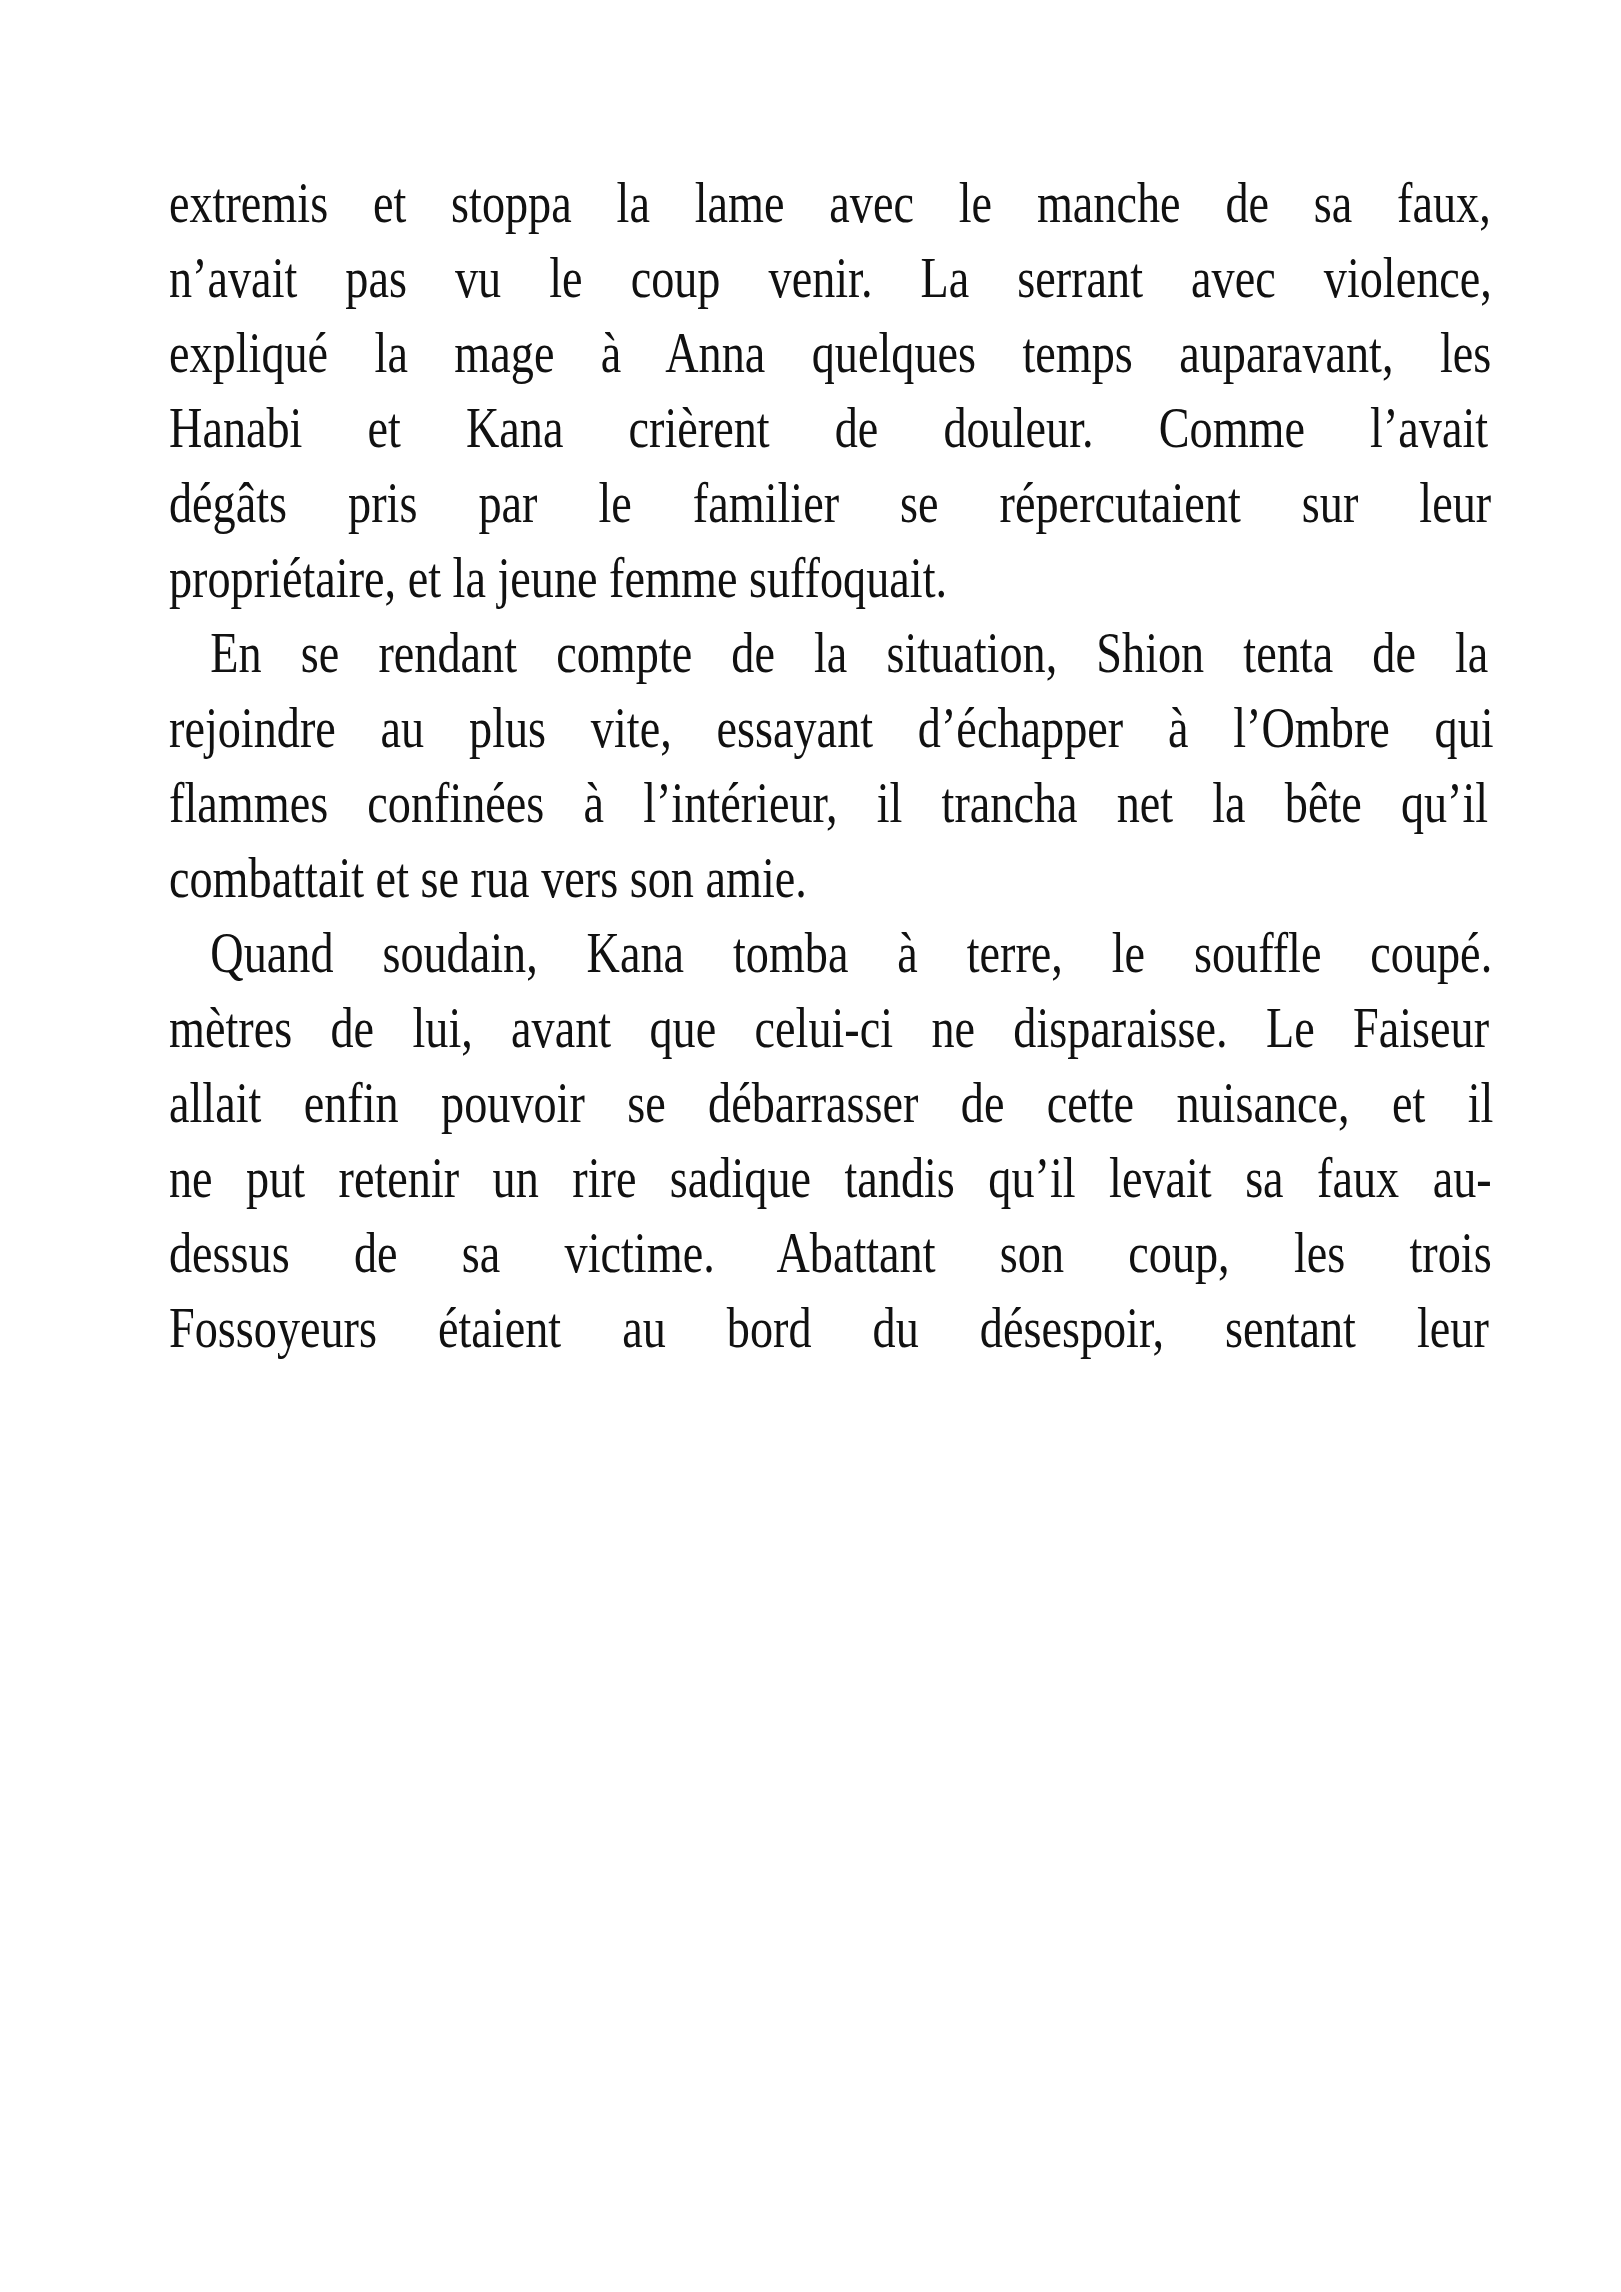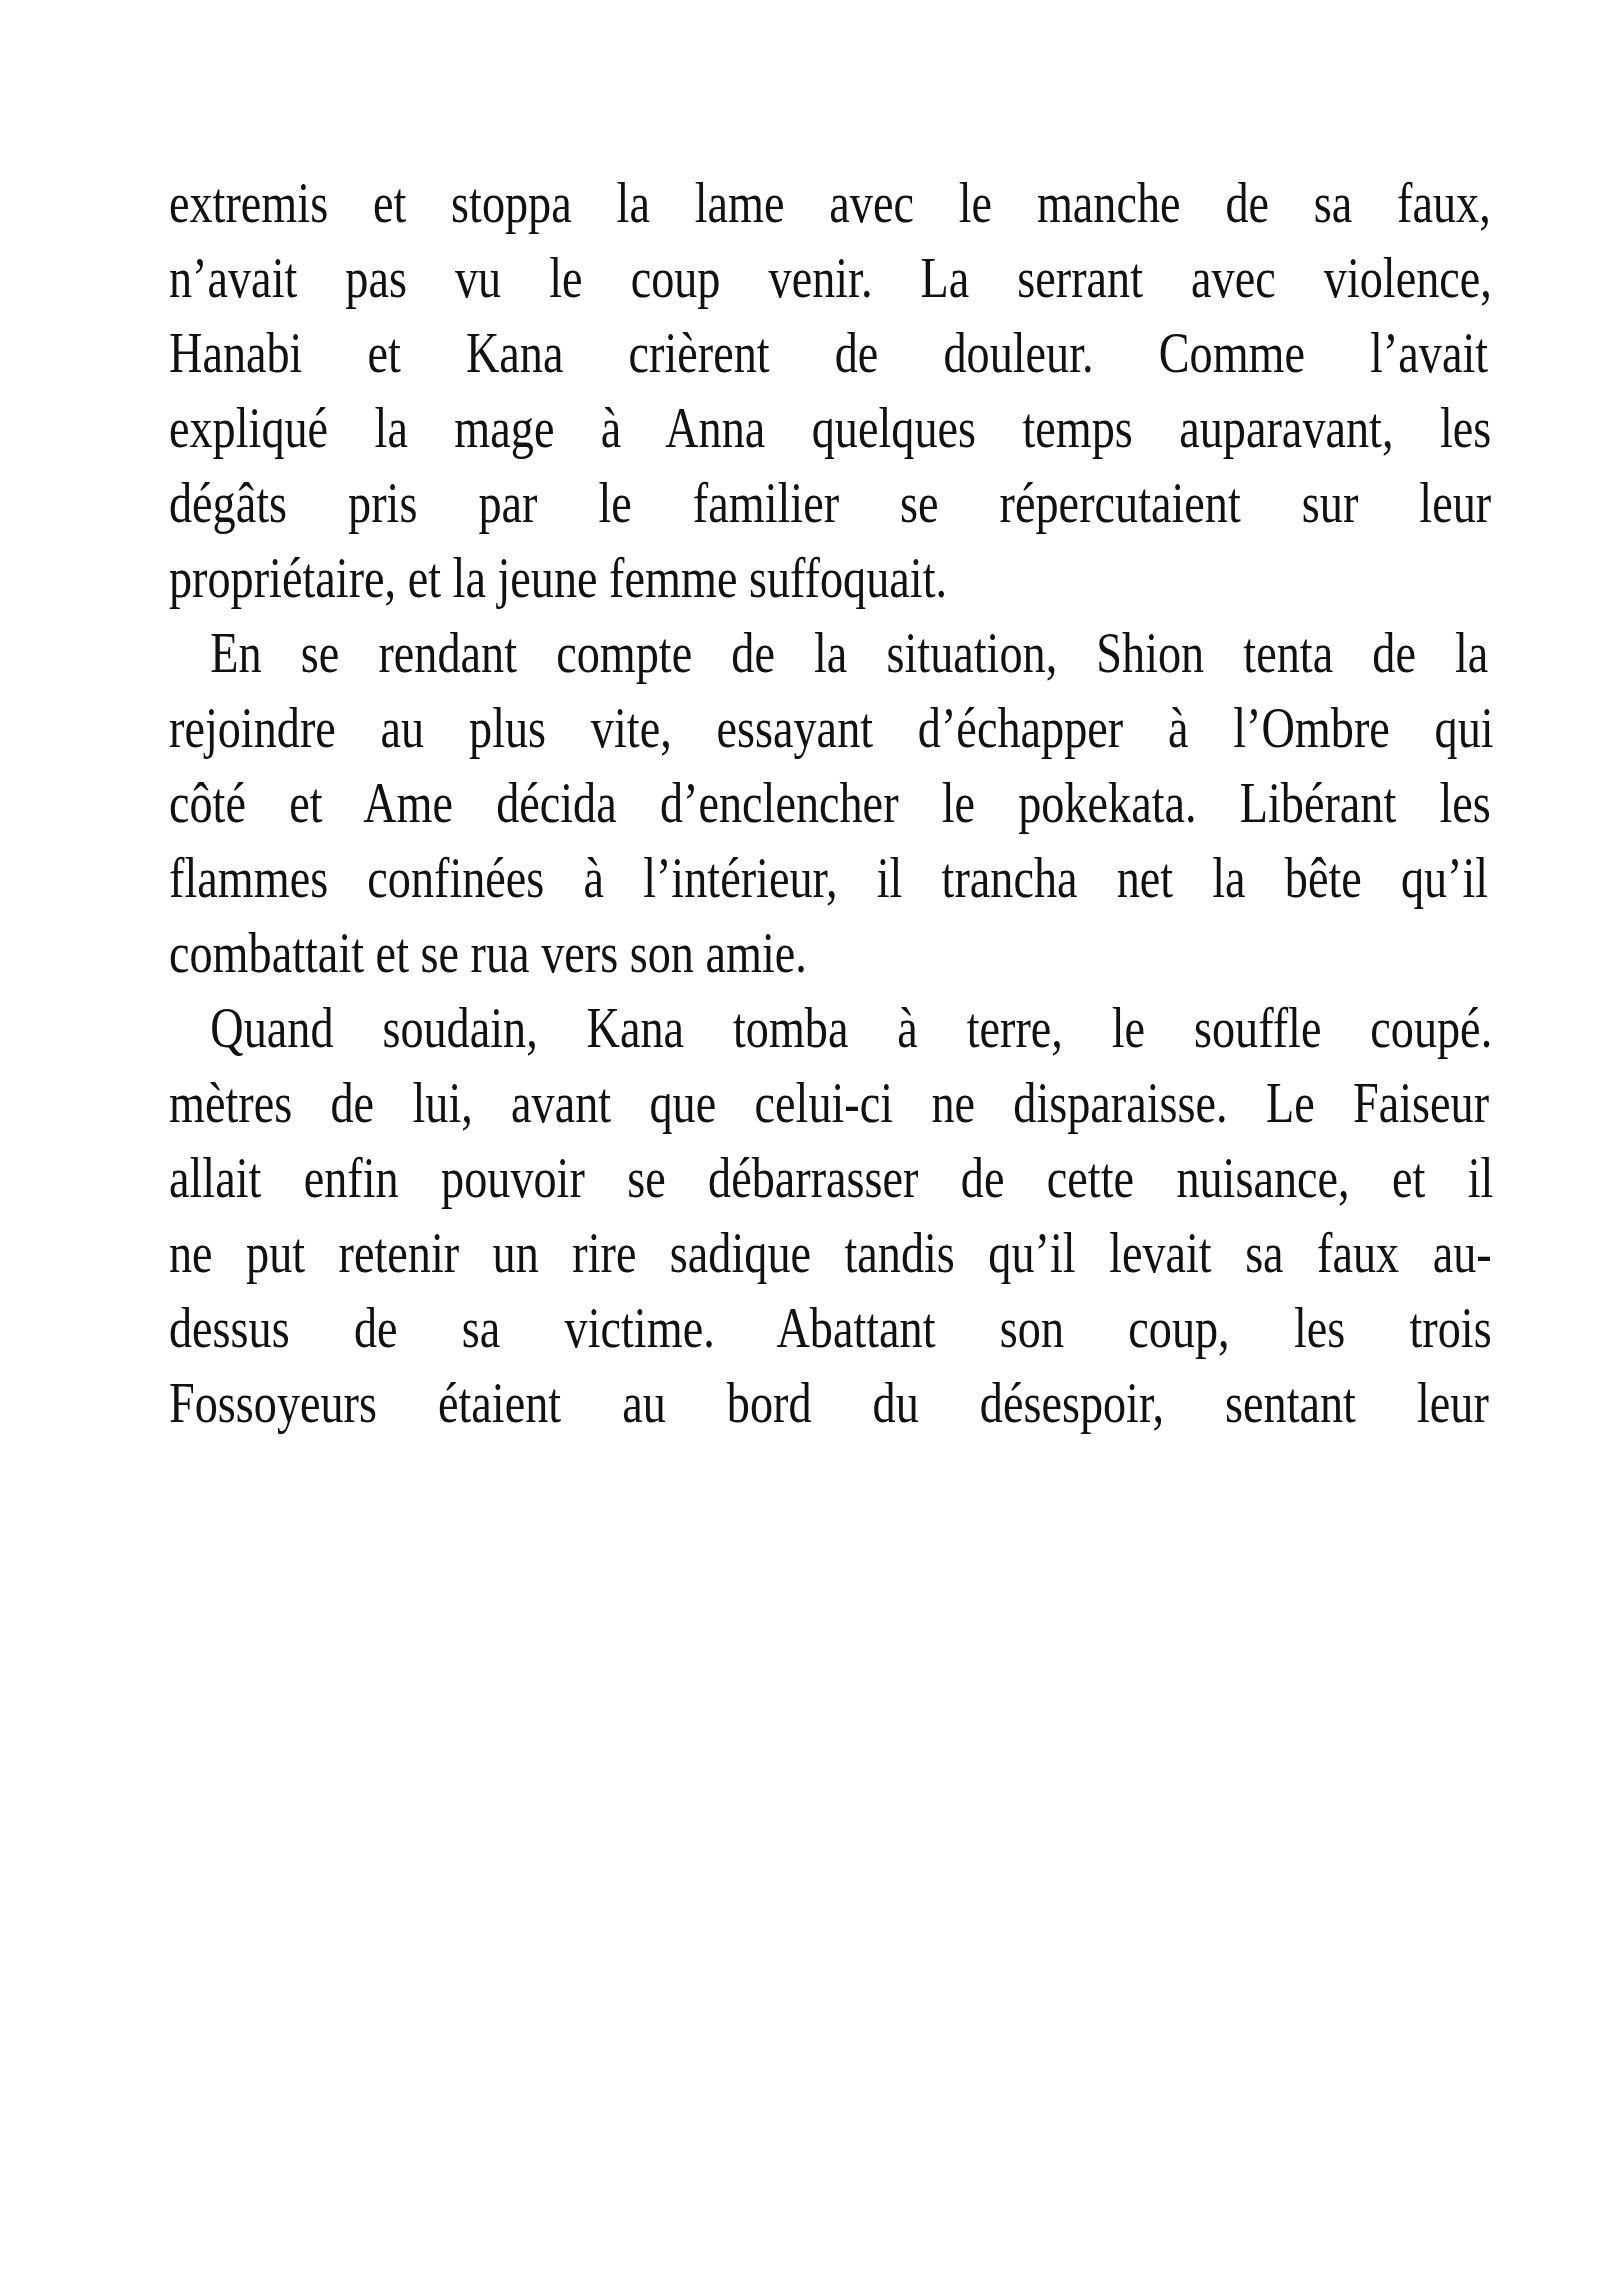--- a/index.html
+++ b/index.html
@@ -37,42 +37,39 @@
   <div class="textblock">
 
     <div>
       <div class="line">
           <span class="inner" style="white-space: nowrap; width: 1627px; word-spacing: 41px;">extremis et stoppa la lame avec le manche de sa faux,</span>
         </div>
       <div class="line">
           <span class="inner" style="white-space: nowrap; width: 1627px; word-spacing: 45px;">n’avait pas vu le coup venir. La serrant avec violence,</span>
         </div>
       <div class="line">
-          <span class="inner" style="white-space: nowrap; width: 1627px; word-spacing: 66px;">Hanabi et Kana crièrent de douleur. Comme l’avait</span>
+          <span class="inner" style="white-space: nowrap; width: 1627px; word-spacing: 43px;">expliqué la mage à Anna quelques temps auparavant, les</span>
         </div>
       <div class="line">
-          <span class="inner" style="white-space: nowrap; width: 1627px; word-spacing: 43px;">expliqué la mage à Anna quelques temps auparavant, les</span>
+          <span class="inner" style="white-space: nowrap; width: 1627px; word-spacing: 66px;">Hanabi et Kana crièrent de douleur. Comme l’avait</span>
         </div>
       <div class="line">
           <span class="inner" style="white-space: nowrap; width: 1627px; word-spacing: 61px;">dégâts pris par le familier se répercutaient sur leur</span>
         </div>
       <div class="line last">
           <span class="inner">propriétaire, et la jeune femme suffoquait.</span>
         </div>
     </div>
 
     <div>
       <div class="line indent">
           <span class="inner" style="white-space: nowrap; width: 1627px; word-spacing: 34px;">En se rendant compte de la situation, Shion tenta de la</span>
         </div>
       <div class="line">
           <span class="inner" style="white-space: nowrap; width: 1627px; word-spacing: 41px;">rejoindre au plus vite, essayant d’échapper à l’Ombre qui</span>
-        </div>
-      <div class="line">
-          <span class="inner" style="white-space: nowrap; width: 1627px; word-spacing: 39px;">côté et Ame décida d’enclencher le pokekata. Libérant les</span>
         </div>
       <div class="line">
           <span class="inner" style="white-space: nowrap; width: 1627px; word-spacing: 34px;">flammes confinées à l’intérieur, il trancha net la bête qu’il</span>
         </div>
       <div class="line last">
           <span class="inner">combattait et se rua vers son amie.</span>
         </div>
     </div>
 
     <div>

